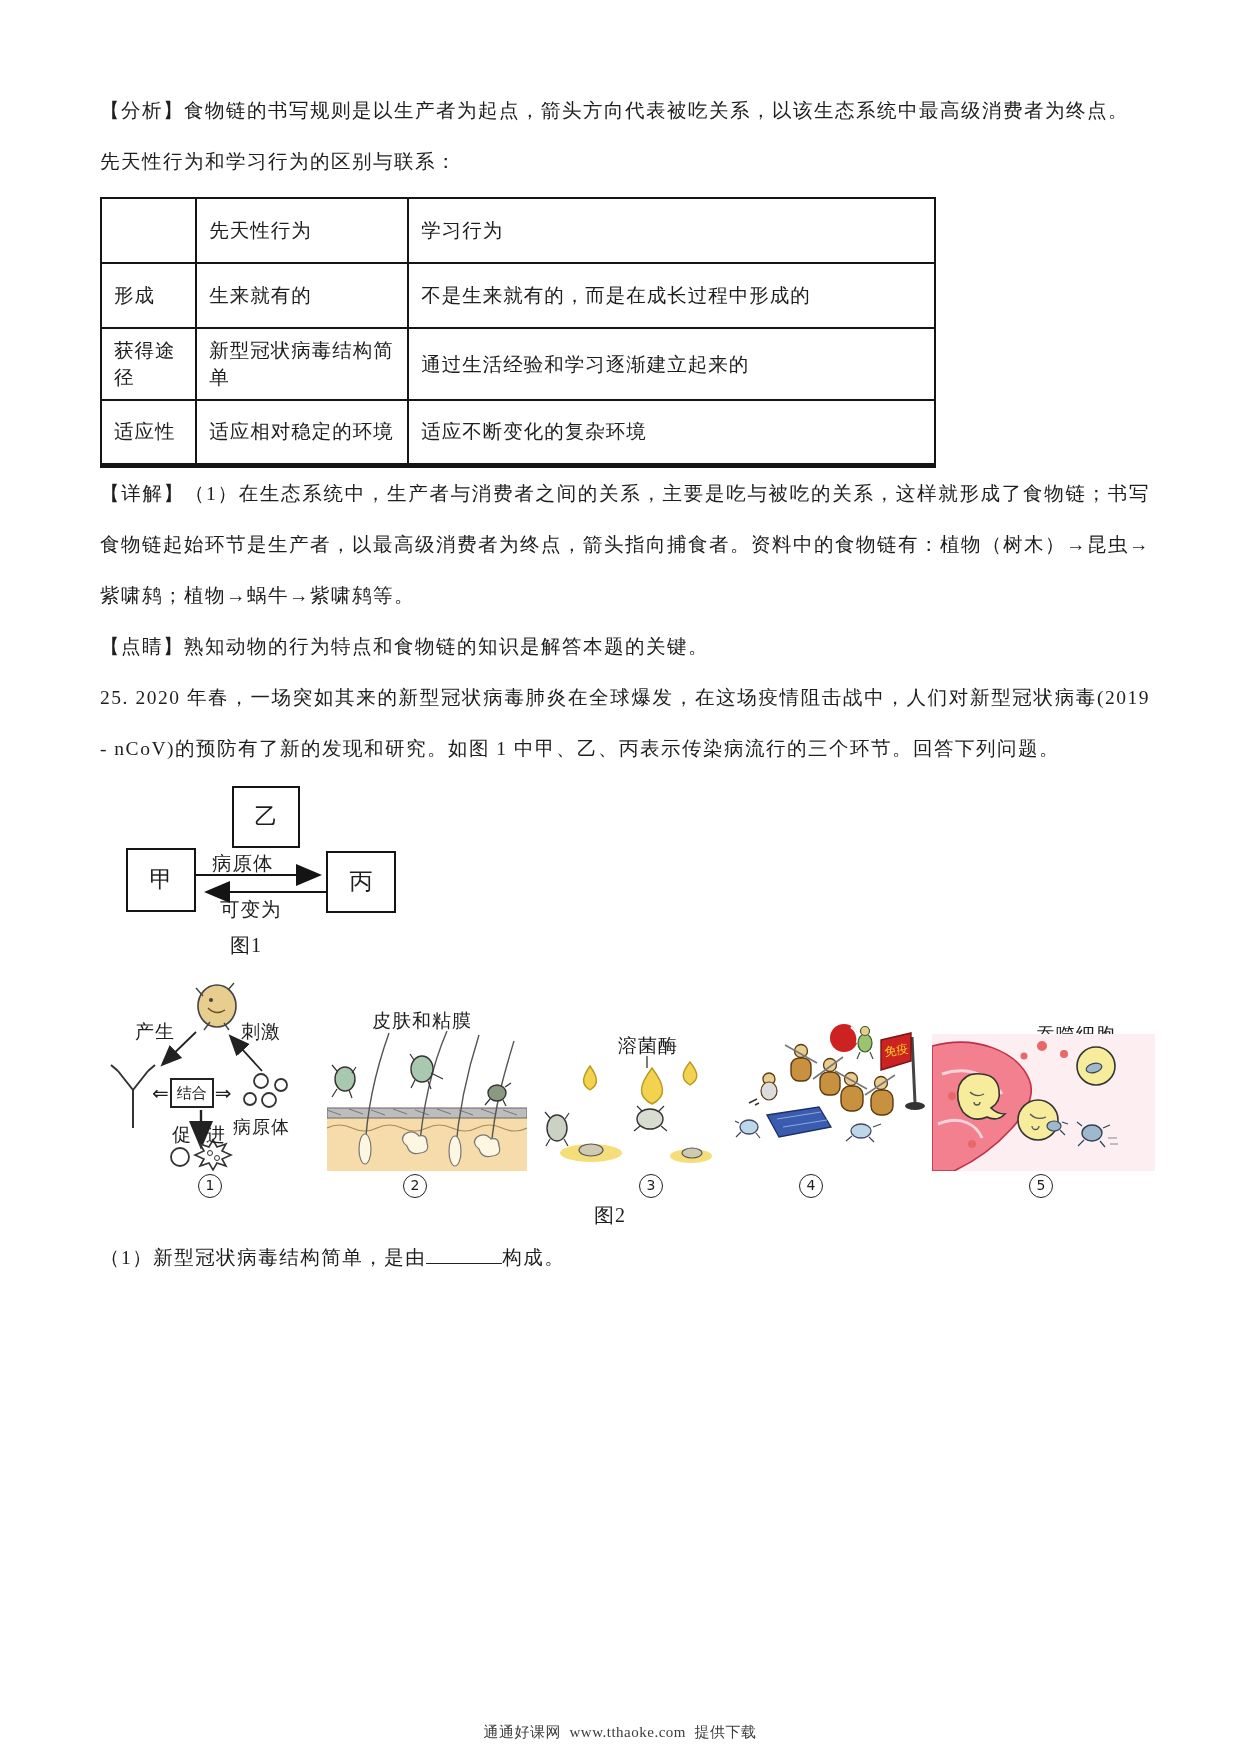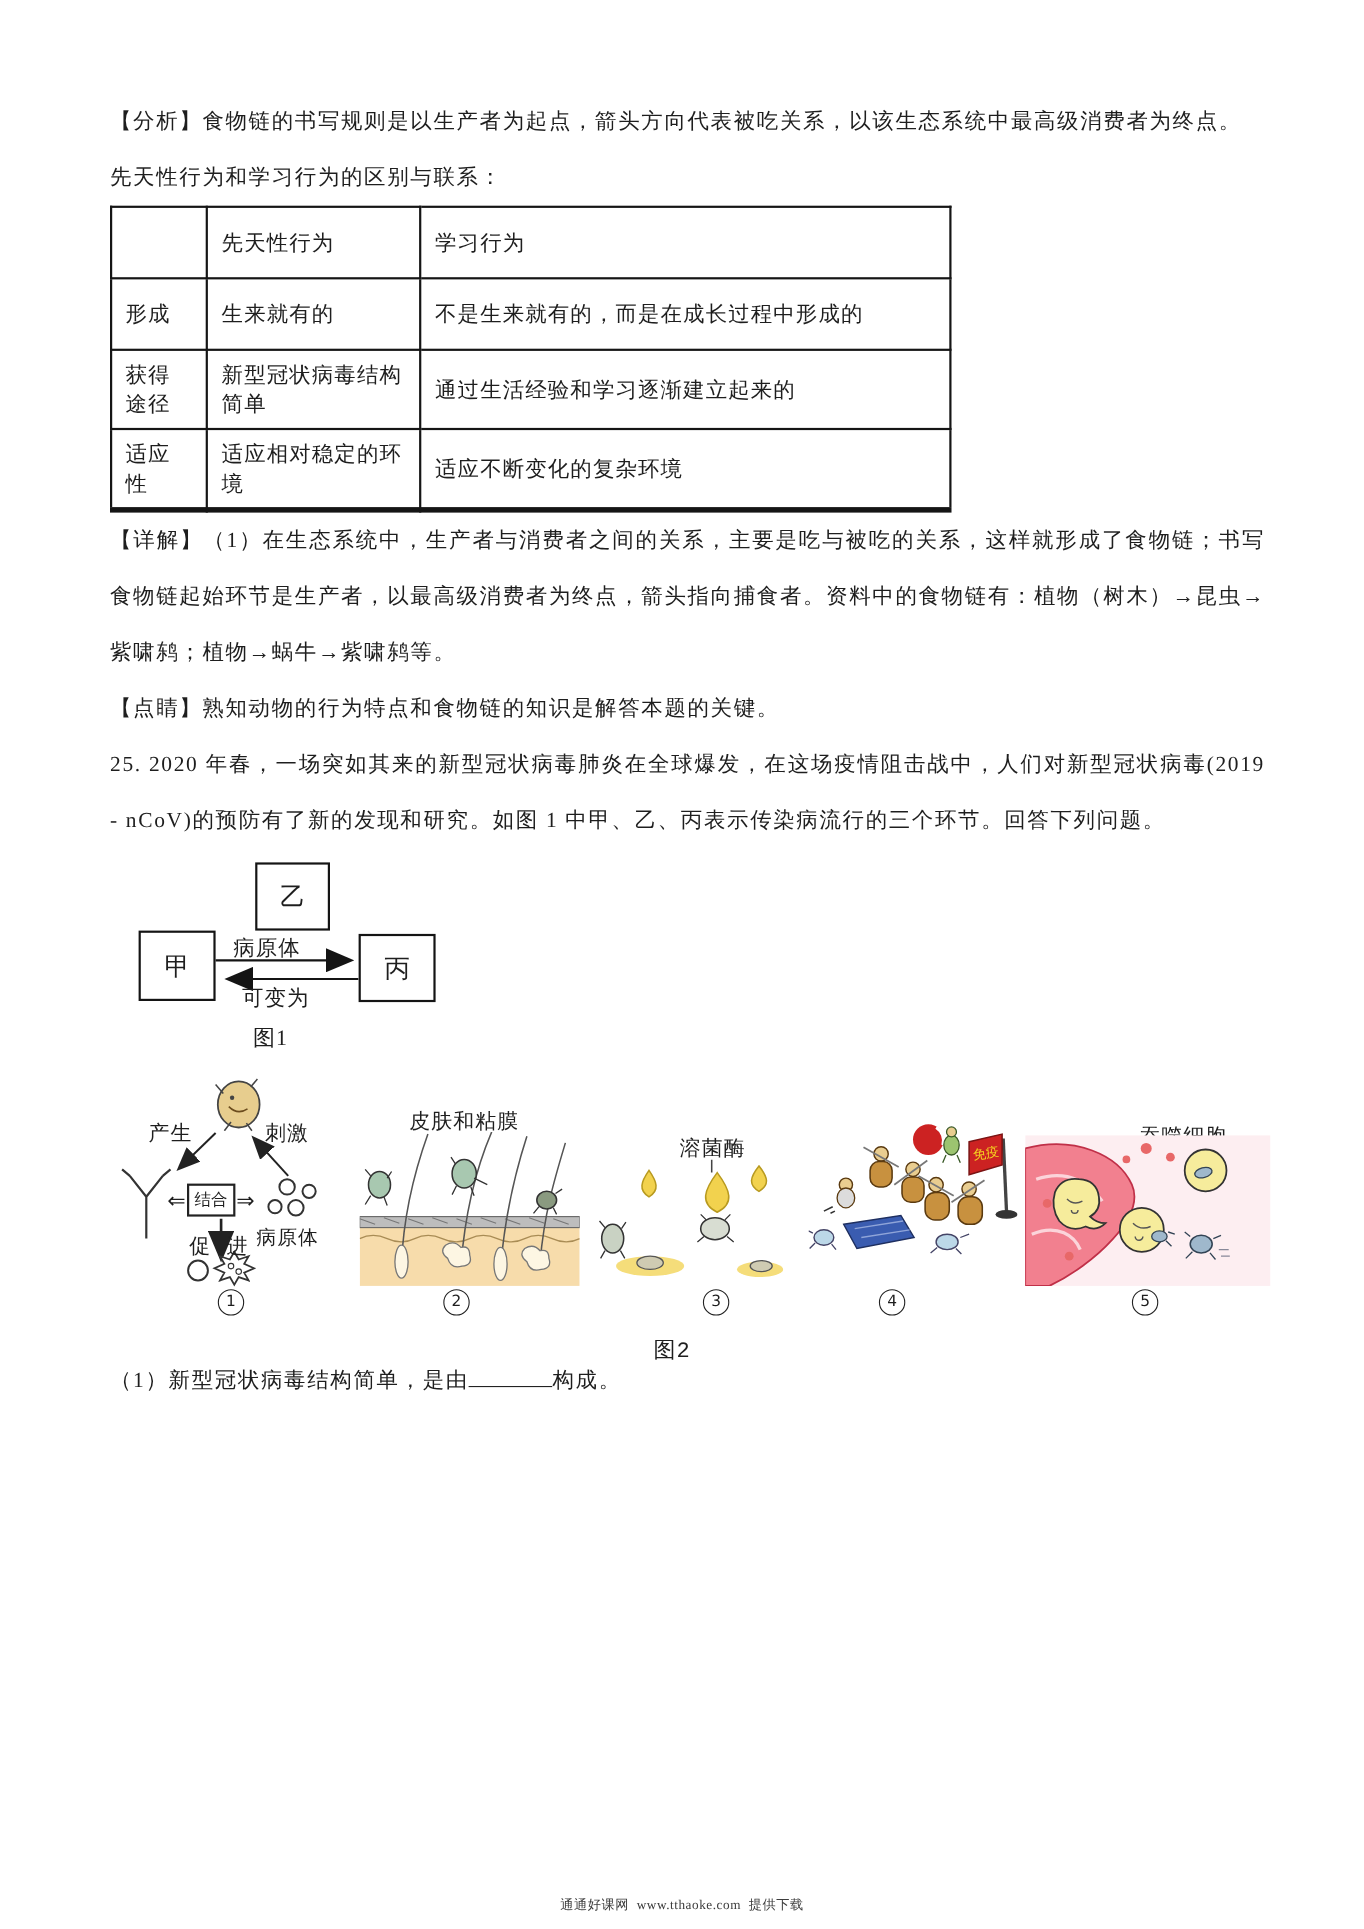--- a/index.html
+++ b/index.html
@@ -5,21 +5,21 @@
   html,body{margin:0;padding:0;}
   body{
     width:1240px;height:1754px;position:relative;background:#ffffff;
     font-family:"Liberation Serif","DejaVu Serif",serif;color:#1e1e1e;overflow:hidden;
   }
   .content{position:absolute;left:100px;top:85px;width:1050px;}
   p.line{margin:0;font-size:19.5px;line-height:51px;letter-spacing:1.5px;text-align:justify;}
   .indent2{text-indent:6px;}
 
   
-  table.b-table{border-collapse:collapse;margin-top:0;width:765px;
+  table.b-table{border-collapse:collapse;margin-top:10px;width:836px;
     border:2px solid #151515;border-bottom:5px solid #151515;font-family:Liberation Serif, serif;}
   table.b-table td,table.b-table th{
     border:2px solid #151515;font-weight:normal;text-align:left;vertical-align:middle;
     font-size:19.5px;letter-spacing:1px;padding:8px 12px;}
   table.b-table .c1{width:62px;}
   table.b-table .c2{width:170px;}
   table.b-table .c3{width:461px;}
   table.b-table tr{height:65px;}
   table.b-table td.note{line-height:50px;height:112px;text-align:justify;padding:4px 14px;}
 
@@ -37,40 +37,40 @@
   .figcap{position:absolute;font-size:20px;letter-spacing:1px;}
   .fig1 .figcap{left:130px;top:152px;}
 
   
   .fig2{position:relative;height:254px;margin-top:2px;}
   .fig2 svg{position:absolute;}
   .abs{position:absolute;}
   .cnum{position:absolute;top:196px;width:22px;height:22px;border:1.5px solid #222;
     border-radius:50%;text-align:center;line-height:21px;font-size:14px;
     font-family:"DejaVu Sans",sans-serif;}
-  .fig2 .figcap{left:494px;top:238px;font-family:Liberation Mono, monospace;}
+  .fig2 .figcap{left:494px;top:224px;}
   .p2title{left:272px;top:30px;font-size:19px;}
   .p3title{left:518px;top:55px;font-size:18px;}
   .p5title{left:936px;top:44px;font-size:18px;background:#fff;}
   .flabel2{position:absolute;font-size:19px;letter-spacing:1px;}
   .lbl-chansheng{left:35px;top:41px;}
   .lbl-ciji{left:141px;top:41px;}
   .jiehe-row{position:absolute;left:52px;top:100px;display:flex;align-items:center;}
   .warr{font-family:"DejaVu Sans",sans-serif;font-size:20px;line-height:26px;}
   .jiehe-box{border:2px solid #222;padding:0 5px;font-size:15px;height:26px;line-height:26px;margin:0 1px;}
   .lbl-bingyuanti{left:133px;top:137px;font-size:18px;}
   .lbl-cujin{left:72px;top:144px;letter-spacing:15px;}
 
   
   .q1{margin-top:102px;}
   .blank{display:inline-block;width:76px;height:4px;border-bottom:1.6px solid #222;}
 
   
   .page-footer{position:absolute;left:0;top:1723px;width:1240px;text-align:center;
-    font-size:12px;color:#3c3c3c;white-space:pre;letter-spacing:0.5px;}
+    font-size:15px;color:#3c3c3c;white-space:pre;letter-spacing:0.5px;}
 </style>
 </head>
 <body>
 
 <div class="content">
 
   <p class="line"><span>【分析】</span><span>食物链的书写规则是以生产者为起点，箭头方向代表被吃关系，以该生态系统中最高级消费者为终点。</span></p>
 
   <p class="line">先天性行为和学习行为的区别与联系：</p>
 

